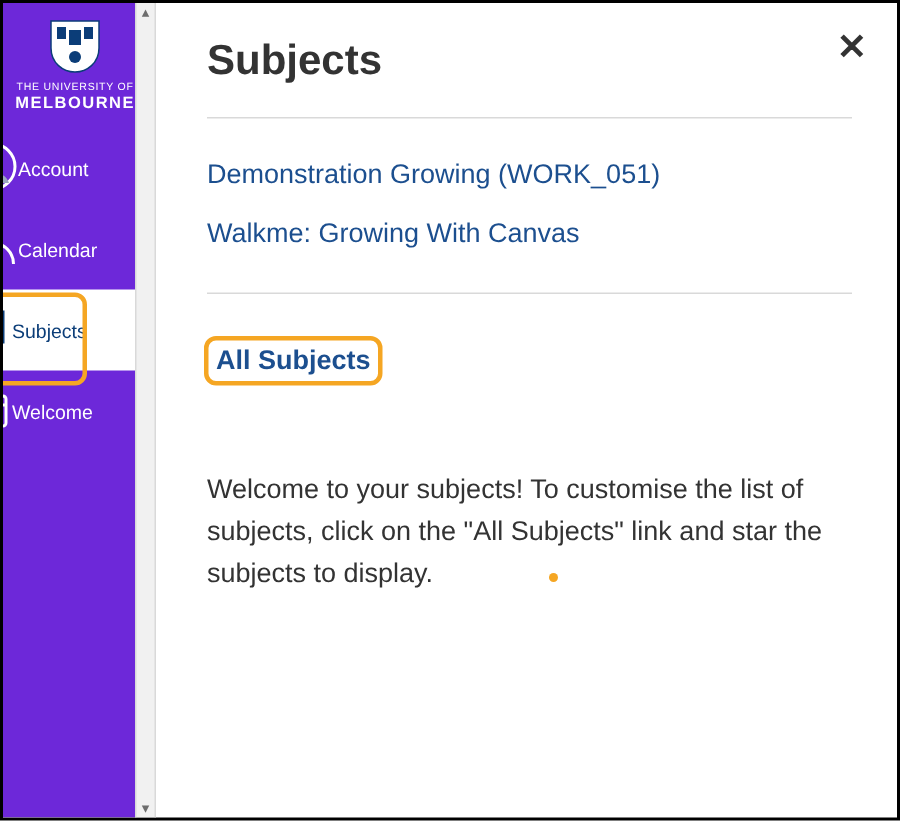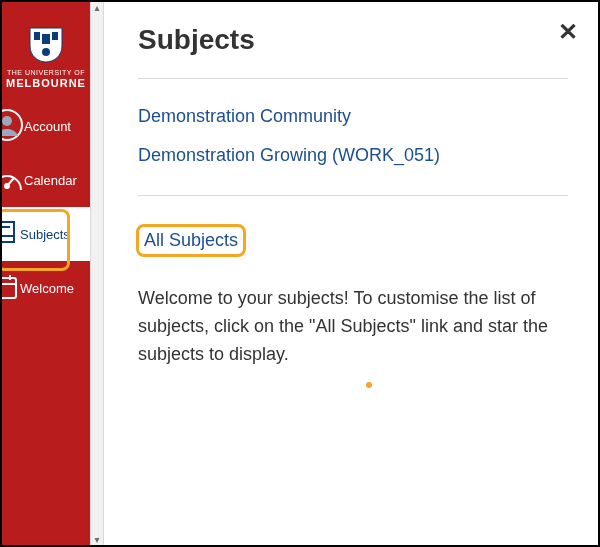--- a/index.html
+++ b/index.html
@@ -1,18 +1,18 @@
 <!DOCTYPE html>
 <html><head>
 <meta charset="utf-8">
 <style>
   * { box-sizing: border-box; margin: 0; padding: 0; }
   html, body { width: 600px; height: 547px; font-family: "Helvetica Neue", Arial, sans-serif; }
   .frame { width: 600px; height: 547px; border: 2px solid #000; display: flex; background: #fff; overflow: hidden; position: relative; }
-  .sidebar { width: 88px; background: #b91c1c; display: flex; flex-direction: column; align-items: center; padding-top: 20px; flex-shrink: 0; }
+  .sidebar { width: 88px; background: #6d28d9; display: flex; flex-direction: column; align-items: flex-end; padding-top: 6px; flex-shrink: 0; }
   .logo { color: #fff; text-align: center; padding: 4px 0 10px; }
   .logo .crest { display: flex; justify-content: center; margin-bottom: 4px; }
   .logo .uni-text { font-size: 7px; letter-spacing: 0.5px; line-height: 1.3; }
   .logo .uni-name { font-size: 11px; letter-spacing: 1px; font-weight: 600; }
   .nav-item { width: 112px; padding: 8px 0 10px; display: flex; flex-direction: row; align-items: center; color: #fff; cursor: pointer; position: relative; }
   .nav-item .icon { display: flex; justify-content: center; align-items: center; height: 36px; }
   .nav-item .label { font-size: 13px; margin-top: 2px; }
   .nav-item.active { background: #fff; color: #0b3d78; }
   .nav-item.active svg { stroke: #0b3d78; }
   .highlight-box { position: absolute; border: 3px solid #f5a623; border-radius: 8px; pointer-events: none; }
@@ -21,23 +21,23 @@
   .scroll-gutter .arrow { position: absolute; left: 0; right: 0; text-align: center; font-size: 10px; color: #6d6d6d; user-select: none; }
   .scroll-gutter .arrow.up { top: 0; }
   .scroll-gutter .arrow.down { bottom: 0; }
 
   .panel { flex: 1; padding: 22px 30px 20px 34px; position: relative; color: #2d2d2d; }
   .panel h1 { font-size: 28px; font-weight: 700; color: #333; margin-bottom: 22px; }
   .close { position: absolute; top: 18px; right: 20px; font-size: 24px; font-weight: 700; cursor: pointer; color: #333; line-height: 1; }
   .divider { border: none; border-top: 1px solid #d9d9d9; margin: 0 0 18px; }
   .subject-list { list-style: none; margin-bottom: 20px; }
   .subject-list li { color: #1c4f8f; font-size: 18px; padding: 9px 0; cursor: pointer; }
-  .all-link-wrap { display: inline-block; position: relative; margin: 12px 0 30px; }
+  .all-link-wrap { display: inline-block; position: relative; margin: 12px 0 30px; font-weight: bold; }
   .all-link { color: #1c4f8f; font-size: 18px; cursor: pointer; padding: 4px 6px; display: inline-block; }
-  .welcome { color: #333; font-size: 18px; line-height: 1.55; }
+  .welcome { color: #333; font-size: 18px; line-height: 1.55; margin-top: 28px; }
   .dot { position: absolute; width: 6px; height: 6px; background: #f5a623; border-radius: 50%; }
 </style>
 </head>
 <body>
 
 <div class="frame">
 
   <nav class="sidebar">
     <div class="logo">
       <div class="crest">
@@ -110,22 +110,22 @@
   <div class="scroll-gutter">
     <div class="arrow up">▴</div>
     <div class="arrow down">▾</div>
   </div>
 
   <section class="panel">
     <div class="close">✕</div>
     <h1>Subjects</h1>
     <hr class="divider">
     <ul class="subject-list">
-      <li>Demonstration Community</li>
       <li>Demonstration Growing (WORK_051)</li>
+      <li>Walkme: Growing With Canvas</li>
     </ul>
     <hr class="divider">
     <div class="all-link-wrap">
       <a class="all-link">All Subjects</a>
       <div class="highlight-box" style="top:-2px;left:-2px;right:-2px;bottom:-2px;"></div>
     </div>
     <div class="dot" style="top:380px; left:262px;"></div>
     <p class="welcome">Welcome to your subjects! To customise the list of subjects, click on the "All Subjects" link and star the subjects to display.</p>
   </section>
 

